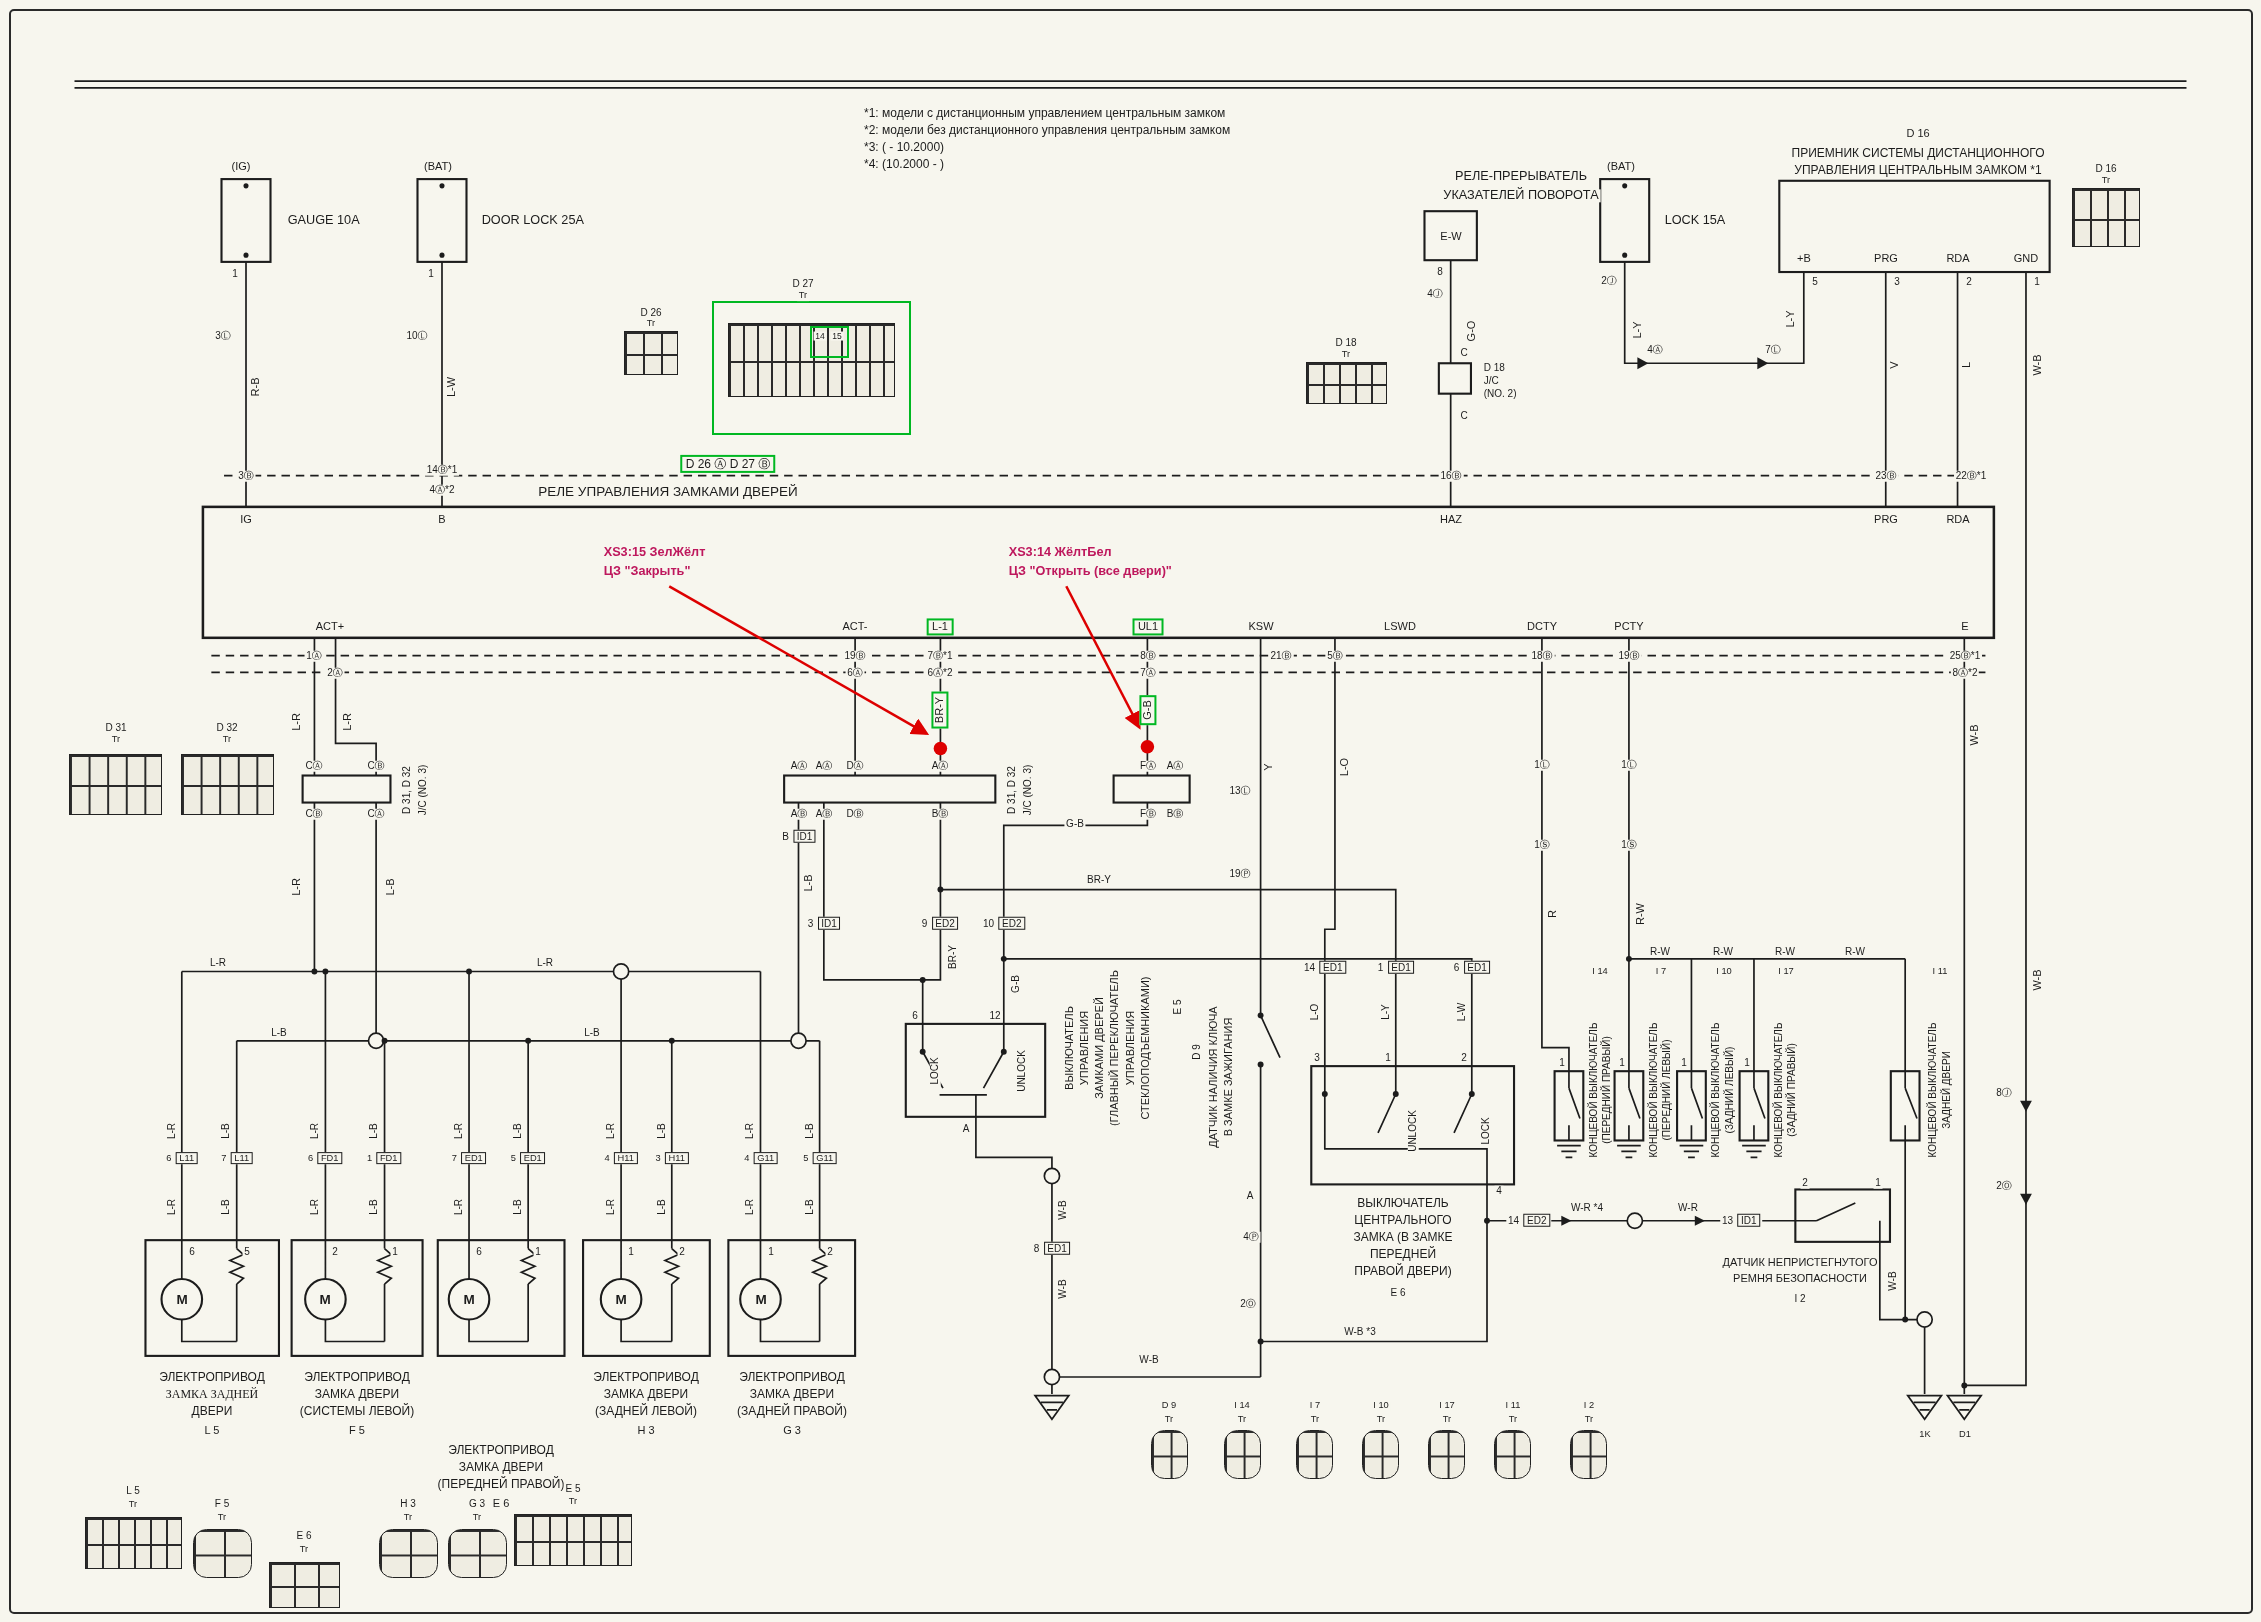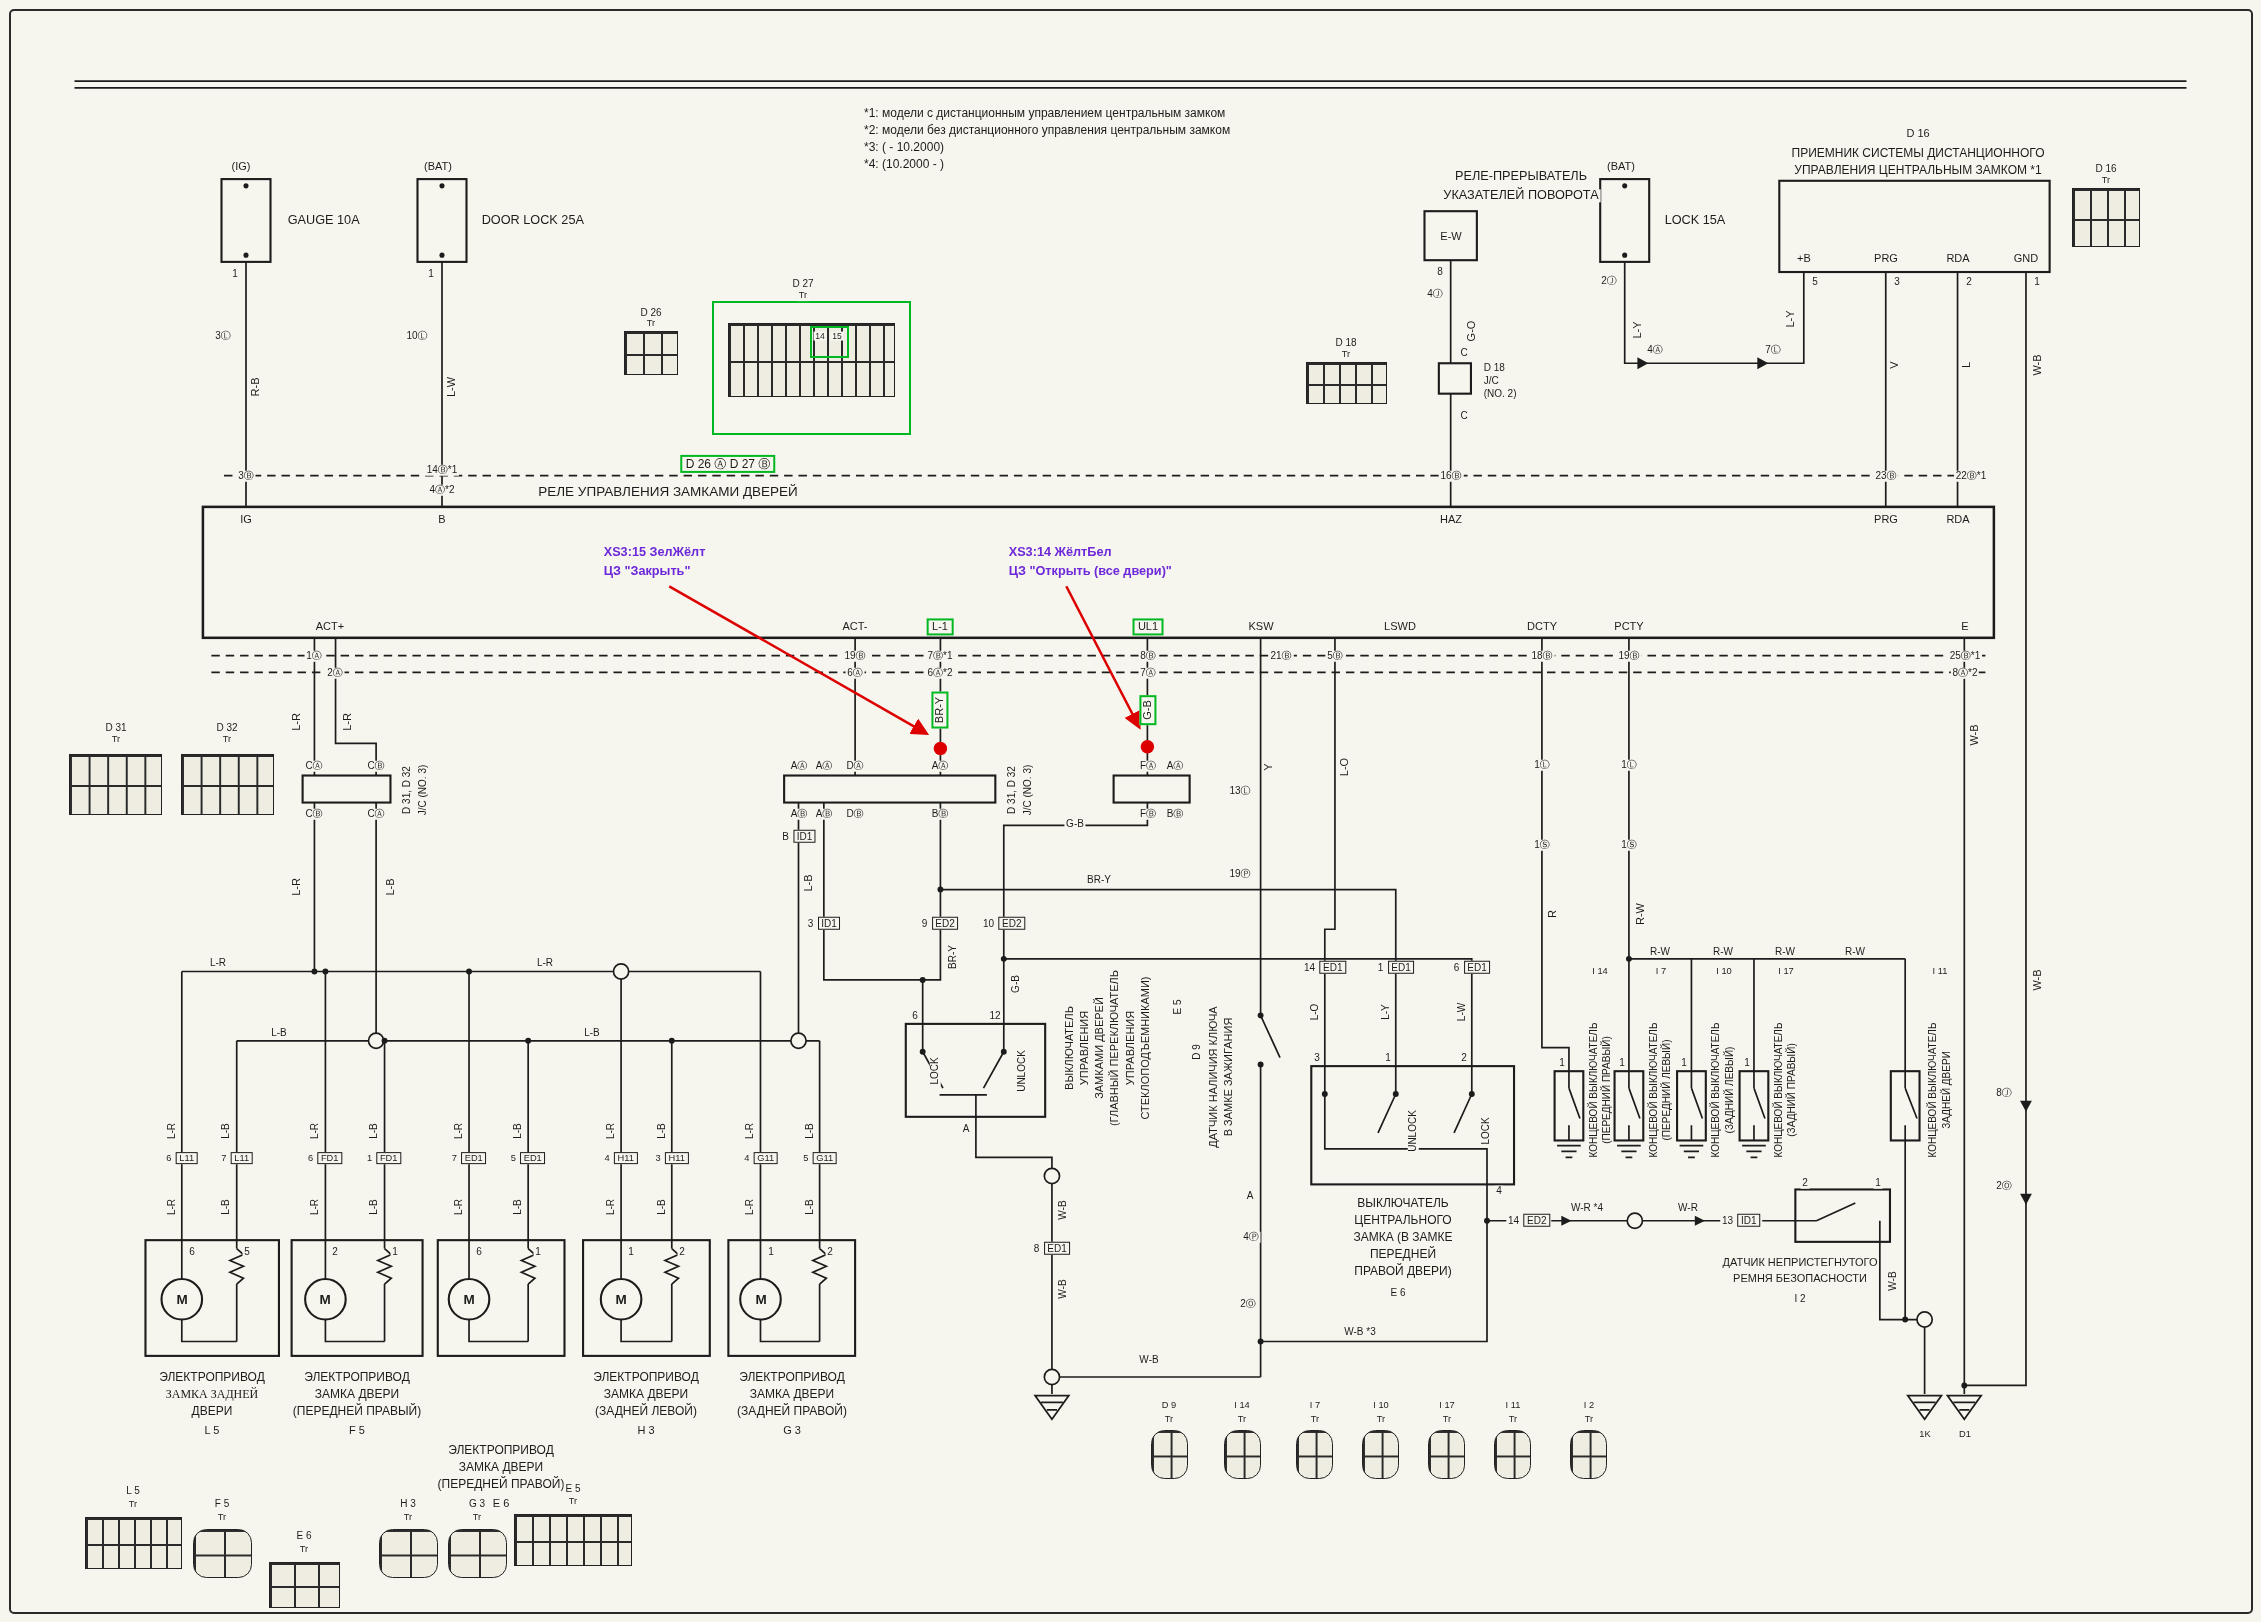--- a/index.html
+++ b/index.html
@@ -11,21 +11,21 @@
   svg{position:absolute;left:0;top:0;z-index:1;}
   #icons,#labels{position:absolute;left:0;top:0;width:100%;height:100%;z-index:2;pointer-events:none;}
   .icon{position:absolute;box-sizing:border-box;border:1.7px solid #222;background-color:#efede2;
         background-image:linear-gradient(to right,#2a2a2a 1.7px,transparent 1.7px),linear-gradient(to bottom,#2a2a2a 1.7px,transparent 1.7px);}
   .icon.round{border-radius:13.5px;}
   .icon.green{background:none;border:2.5px solid #00b822;}
   .lbl{position:absolute;transform:translate(-50%,-50%);font-size:12px;line-height:1.05;white-space:nowrap;
        background:#f7f6ee;padding:0 1.7px;z-index:3;}
   .lbl.r{transform:translate(-50%,-50%) rotate(-90deg);}
   .lbl.al{transform:translate(0,-50%);}
-  .lbl.red{color:#6d28d9;background:transparent;font-weight:700;}
+  .lbl.red{color:#be185d;background:transparent;font-weight:700;}
   .lbl.g{border:2.1px solid #00b822;padding:0.8px 3.4px;}
   .lbl .bx{border:1.5px solid #1c1c1c;padding:0 2.5px;margin-left:1.7px;background:#f7f6ee;}
 </style>
 </head>
 <body>
 
 <div id="stage">
   <div class="frame"></div>
   <div class="notes">
     <div>*1: модели с дистанционным управлением центральным замком</div>
@@ -442,21 +442,21 @@
       <div class="lbl" style="left: 325px; top: 1300px; font-size: 13.5px; font-weight: 700;">M</div>
       <div class="lbl" style="left: 469px; top: 1300px; font-size: 13.5px; font-weight: 700;">M</div>
       <div class="lbl" style="left: 621px; top: 1300px; font-size: 13.5px; font-weight: 700;">M</div>
       <div class="lbl" style="left: 761px; top: 1300px; font-size: 13.5px; font-weight: 700;">M</div>
       <div class="lbl" style="left: 212px; top: 1377px; font-size: 12px;">ЭЛЕКТРОПРИВОД</div>
       <div class="lbl" style="left: 212px; top: 1394px; font-size: 12px; font-family: Liberation Serif, serif;">ЗАМКА ЗАДНЕЙ</div>
       <div class="lbl" style="left: 212px; top: 1411px; font-size: 12px;">ДВЕРИ</div>
       <div class="lbl" style="left: 212px; top: 1431px; font-size: 11px;">L 5</div>
       <div class="lbl" style="left: 357px; top: 1377px; font-size: 12px;">ЭЛЕКТРОПРИВОД</div>
       <div class="lbl" style="left: 357px; top: 1394px; font-size: 12px;">ЗАМКА ДВЕРИ</div>
-      <div class="lbl" style="left: 357px; top: 1411px; font-size: 12px;">(ПЕРЕДНЕЙ ПРАВЫЙ)</div>
+      <div class="lbl" style="left: 357px; top: 1411px; font-size: 12px;">(СИСТЕМЫ ЛЕВОЙ)</div>
       <div class="lbl" style="left: 357px; top: 1431px; font-size: 11px;">F 5</div>
       <div class="lbl" style="left: 501px; top: 1450px; font-size: 12px;">ЭЛЕКТРОПРИВОД</div>
       <div class="lbl" style="left: 501px; top: 1467px; font-size: 12px;">ЗАМКА ДВЕРИ</div>
       <div class="lbl" style="left: 501px; top: 1484px; font-size: 12px;">(ПЕРЕДНЕЙ ПРАВОЙ)</div>
       <div class="lbl" style="left: 501px; top: 1504px; font-size: 11px;">E 6</div>
       <div class="lbl" style="left: 646px; top: 1377px; font-size: 12px;">ЭЛЕКТРОПРИВОД</div>
       <div class="lbl" style="left: 646px; top: 1394px; font-size: 12px;">ЗАМКА ДВЕРИ</div>
       <div class="lbl" style="left: 646px; top: 1411px; font-size: 12px;">(ЗАДНЕЙ ЛЕВОЙ)</div>
       <div class="lbl" style="left: 646px; top: 1431px; font-size: 11px;">H 3</div>
       <div class="lbl" style="left: 792px; top: 1377px; font-size: 12px;">ЭЛЕКТРОПРИВОД</div>

